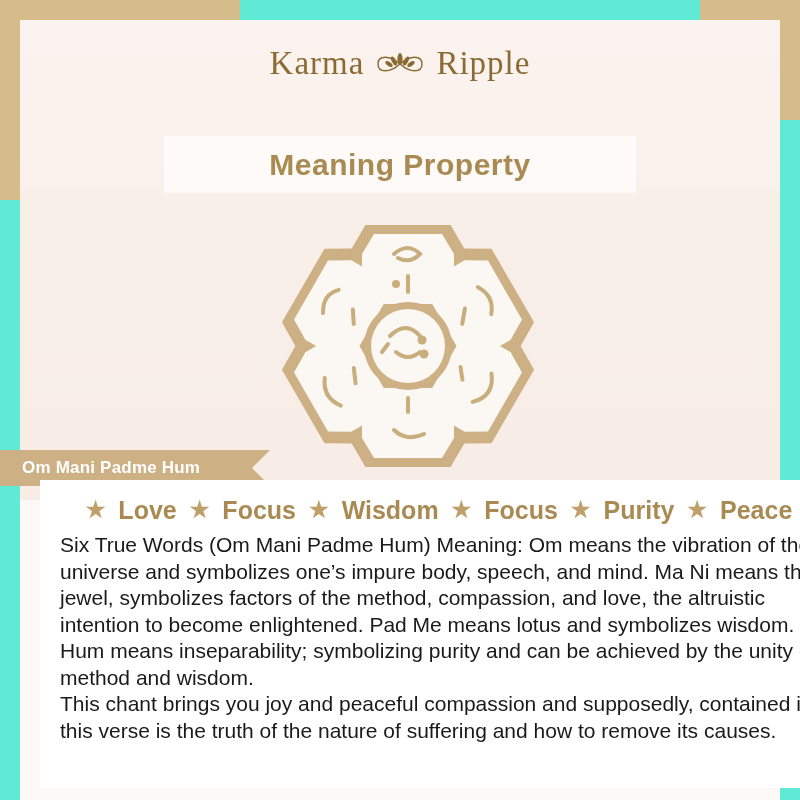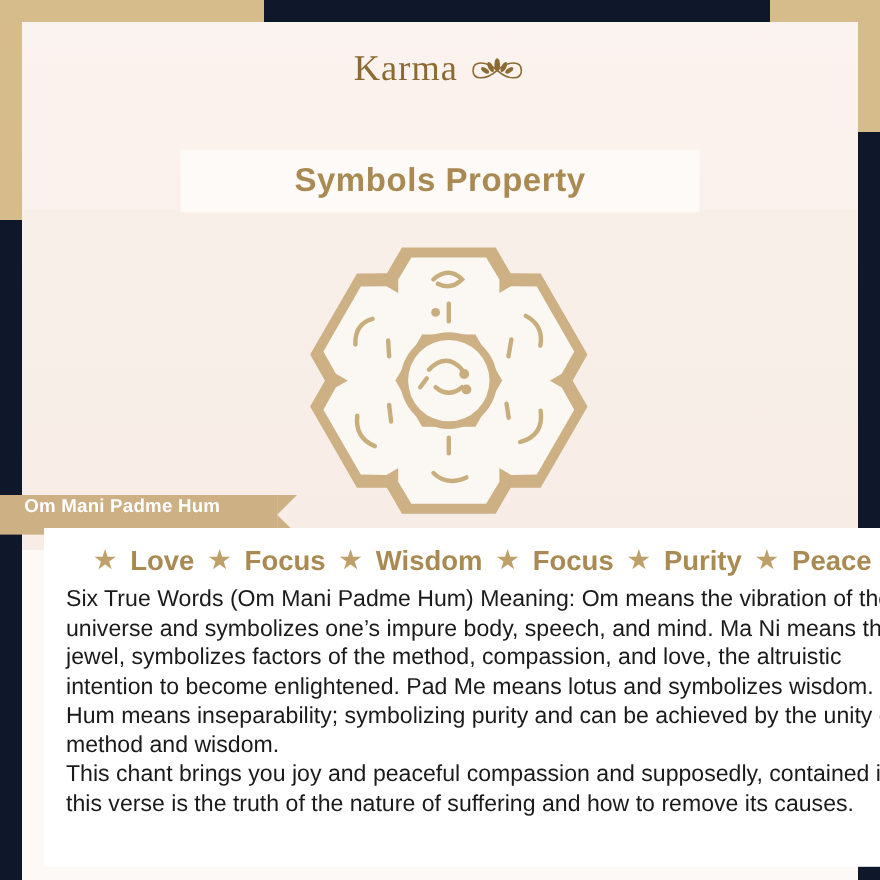--- a/index.html
+++ b/index.html
@@ -11,21 +11,21 @@
     height: 800px;
     font-family: "Liberation Sans", sans-serif;
     background: #ffffff;
     overflow: hidden;
   }
 
   .page {
     position: relative;
     width: 800px;
     height: 800px;
-    background: #0f172a;
+    background: #5eead4;
     overflow: hidden;
   }
 
   
   .corner-tl {
     position: absolute;
     left: 0;
     top: 0;
     width: 240px;
     height: 20px;
@@ -148,21 +148,21 @@
 
   
   .tag {
     position: absolute;
     left: 0;
     top: 450px;
     width: 252px;
     height: 36px;
     background: #cdb083;
     display: flex;
-    align-items: flex-start;
+    align-items: center;
   }
   .tag-text {
     color: #ffffff;
     font-size: 17px;
     font-weight: bold;
     padding-left: 22px;
     letter-spacing: 0.2px;
   }
   .tag-notch {
     position: absolute;
@@ -246,25 +246,26 @@
           </g>
           <g fill="#8b6b33">
             <ellipse cx="26" cy="12" rx="2.6" ry="6"></ellipse>
             <ellipse cx="20" cy="14" rx="2.2" ry="5" transform="rotate(-28 20 14)"></ellipse>
             <ellipse cx="32" cy="14" rx="2.2" ry="5" transform="rotate(28 32 14)"></ellipse>
             <ellipse cx="15" cy="17" rx="2" ry="4.2" transform="rotate(-55 15 17)"></ellipse>
             <ellipse cx="37" cy="17" rx="2" ry="4.2" transform="rotate(55 37 17)"></ellipse>
           </g>
         </svg>
       </span>
+      <span class="brand-word">Ripple</span>
     </span>
   </div>
 
   <div class="title-band">
-    <div class="title-text">Symbols Property</div>
+    <div class="title-text">Meaning Property</div>
   </div>
 
   <div class="mandala">
     <svg width="280" height="280" viewBox="0 0 280 280">
       <g transform="translate(140,140)">
 
         <g fill="#cdb083" stroke="#cdb083" stroke-width="2">
           <g transform="rotate(0)">
             <path d="M -42 -120 L 42 -120 L 56 -96 L 56 -54 L 30 -34 L -30 -34 L -56 -54 L -56 -96 Z"></path>
           </g>

